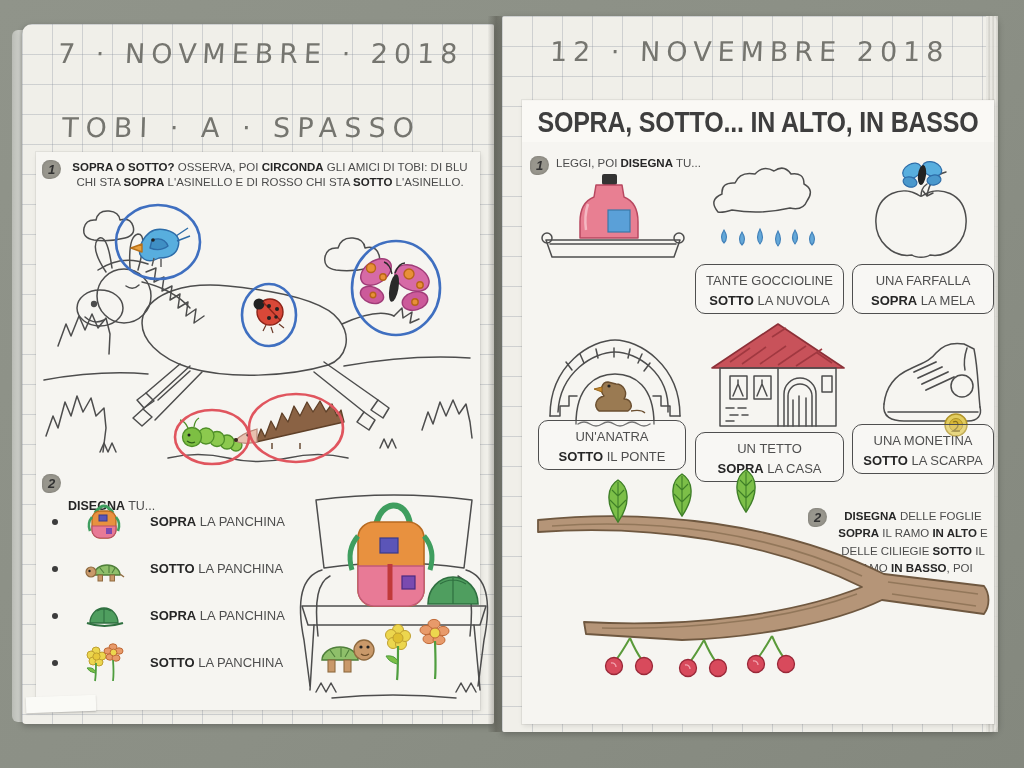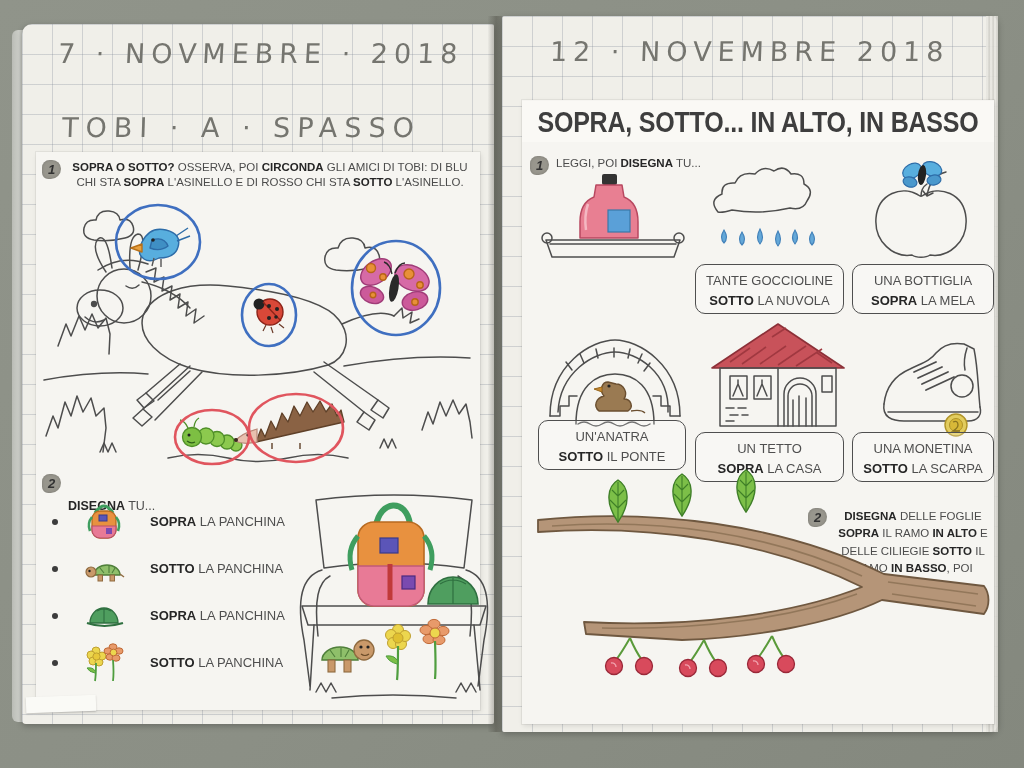--- a/index.html
+++ b/index.html
@@ -361,21 +361,21 @@
           <ellipse cx="74" cy="18" rx="7" ry="5" transform="rotate(-10 74 18)" fill="#4a98cc"></ellipse>
           <ellipse cx="62" cy="13" rx="4" ry="10" transform="rotate(8 62 13)" fill="#222" stroke="none"></ellipse>
         </g>
       </svg>
 
       <div class="card" style="left:173px;top:164px;width:147px;text-align:center;">
         <div><span>TANTE GOCCIOLINE</span></div>
         <div><span class="seg-b">SOTTO</span><span> LA NUVOLA</span></div>
       </div>
       <div class="card" style="left:330px;top:164px;width:140px;">
-        <div><span>UNA BOTTIGLIA</span></div>
+        <div><span>UNA FARFALLA</span></div>
         <div><span class="seg-b">SOPRA</span><span> LA MELA</span></div>
       </div>
 
       <svg style="left:14px;top:224px;" width="158" height="108" viewBox="0 0 158 108">
         <g class="o">
           <path d="M14,92 C14,40 56,16 79,16 C102,16 144,40 144,92"></path>
           <path d="M22,88 C24,48 58,28 79,28 C100,28 134,48 132,88"></path>
           <path d="M40,100 C40,62 60,50 79,50 C98,50 118,62 118,100"></path>
           <path d="M30,38 l6,8 m8,-16 l4,9 m12,-14 l2,9 m16,-10 l0,9 m16,-8 l-2,9 m14,-4 l-4,9 m12,0 l-6,8"></path>
           <path d="M14,92 l10,0 0,-10 9,0 0,-10 8,0 M144,92 l-10,0 0,-10 -9,0 0,-10 -8,0"></path>
@@ -424,21 +424,21 @@
       </svg>
 
       <div class="card" style="left:16px;top:320px;width:146px;">
         <div><span>UN'ANATRA</span></div>
         <div><span class="seg-b">SOTTO</span><span> IL PONTE</span></div>
       </div>
       <div class="card" style="left:173px;top:332px;width:147px;">
         <div><span>UN TETTO</span></div>
         <div><span class="seg-b">SOPRA</span><span> LA CASA</span></div>
       </div>
-      <div class="card" style="left:330px;top:332px;width:140px;">
+      <div class="card" style="left:330px;top:324px;width:140px;">
         <div><span>UNA MONETINA</span></div>
         <div><span class="seg-b">SOTTO</span><span> LA SCARPA</span></div>
       </div>
 
       <div class="ex-header ex2-right">
         <span class="badge">
             <span>2</span>
           </span>
         <div class="ex-text" style="line-height:1.5;"><span class="seg-b">DISEGNA</span><span> DELLE FOGLIE </span><span class="seg-b">SOPRA</span><span> IL RAMO </span><span class="seg-b">IN ALTO</span><span> E DELLE CILIEGIE </span><span class="seg-b">SOTTO</span><span> IL RAMO </span><span class="seg-b">IN BASSO</span><span>, POI COLORA.</span></div>
       </div>

